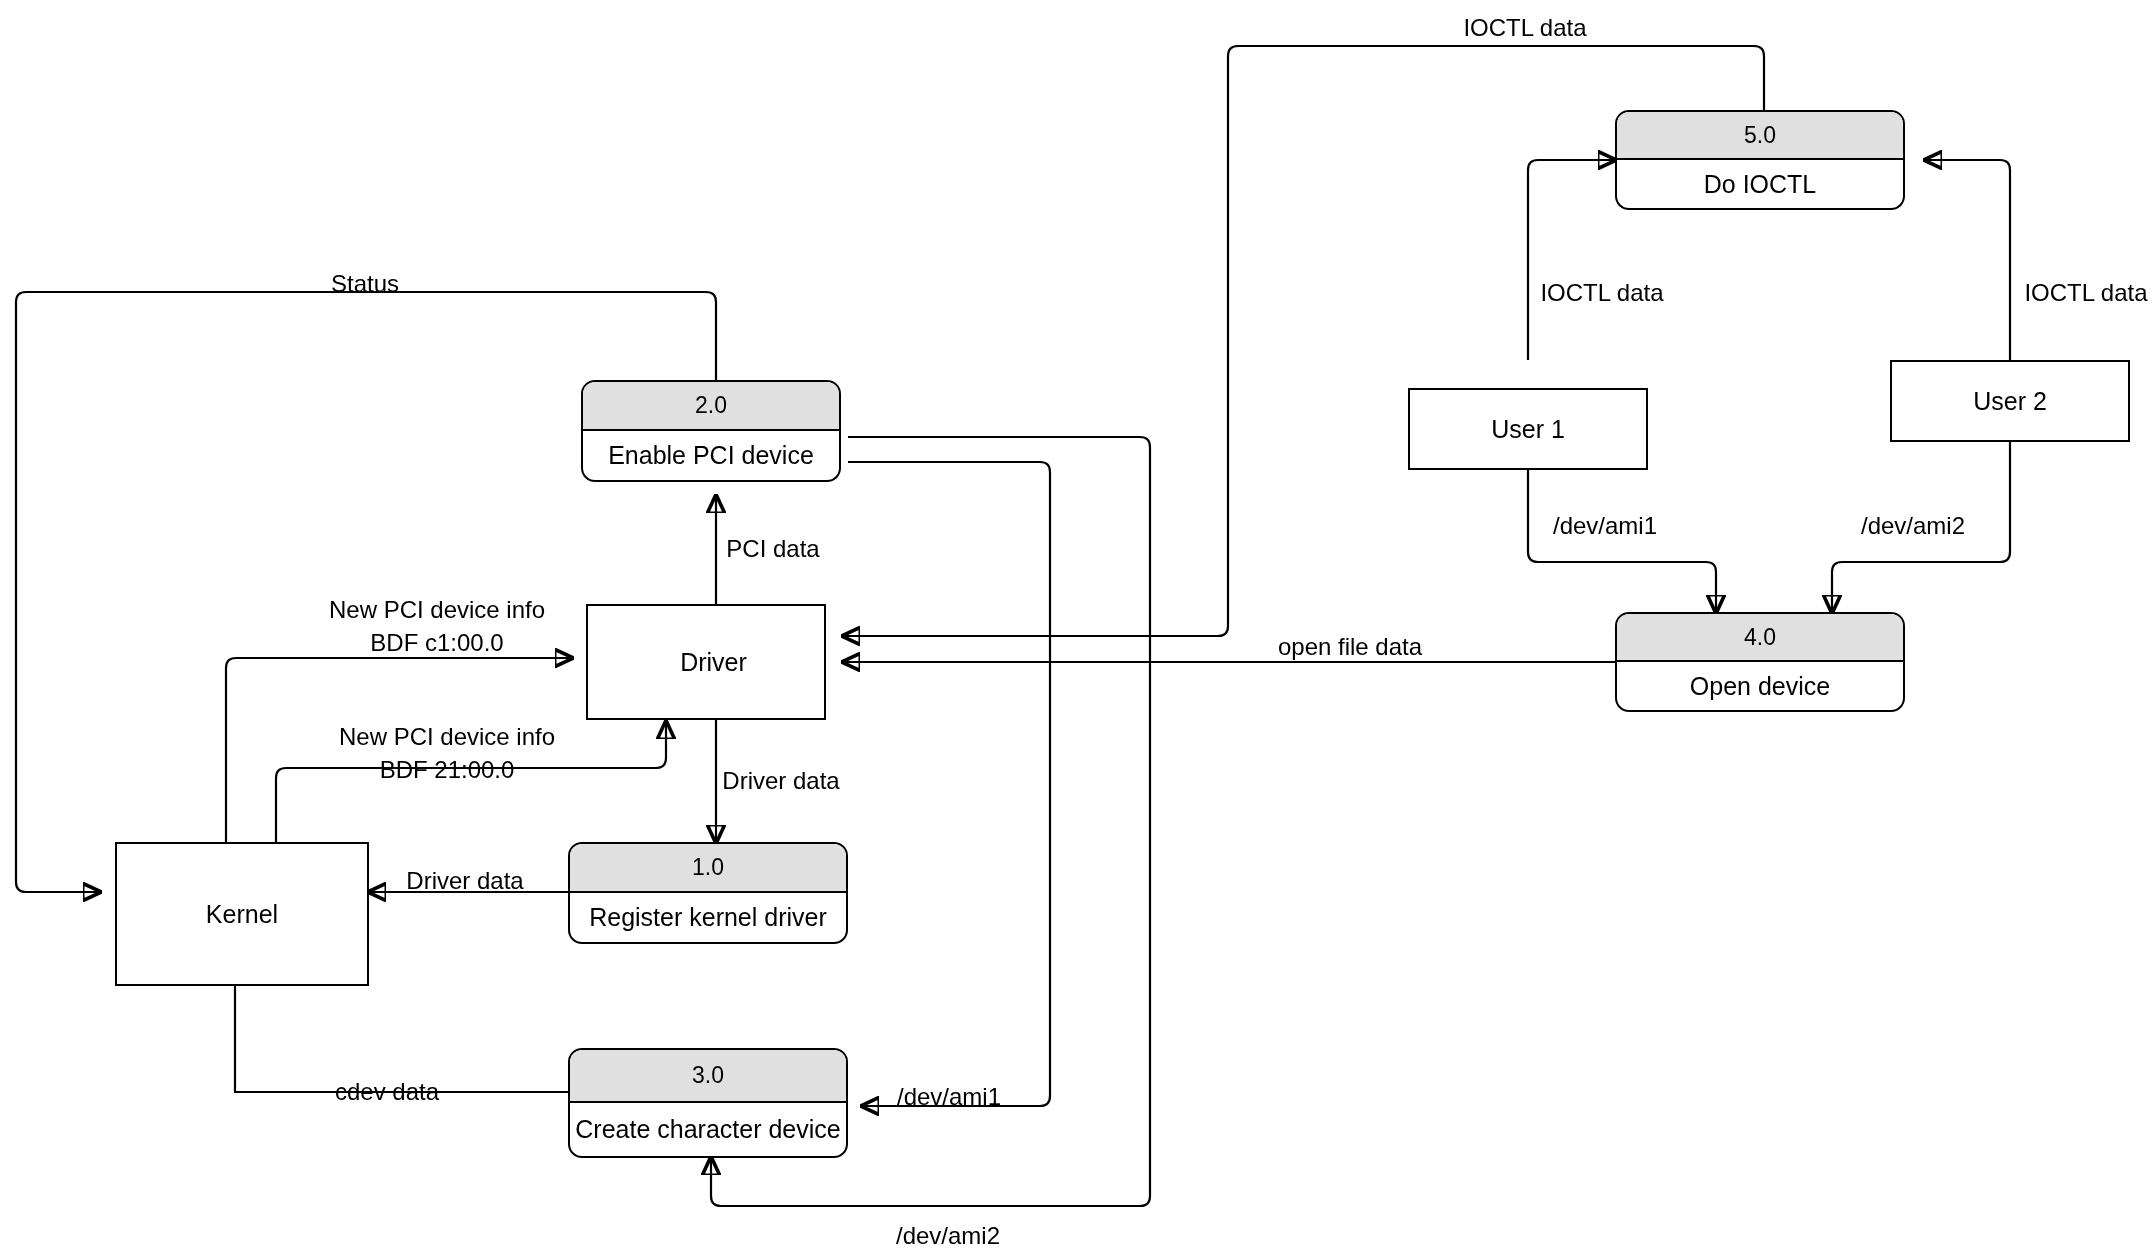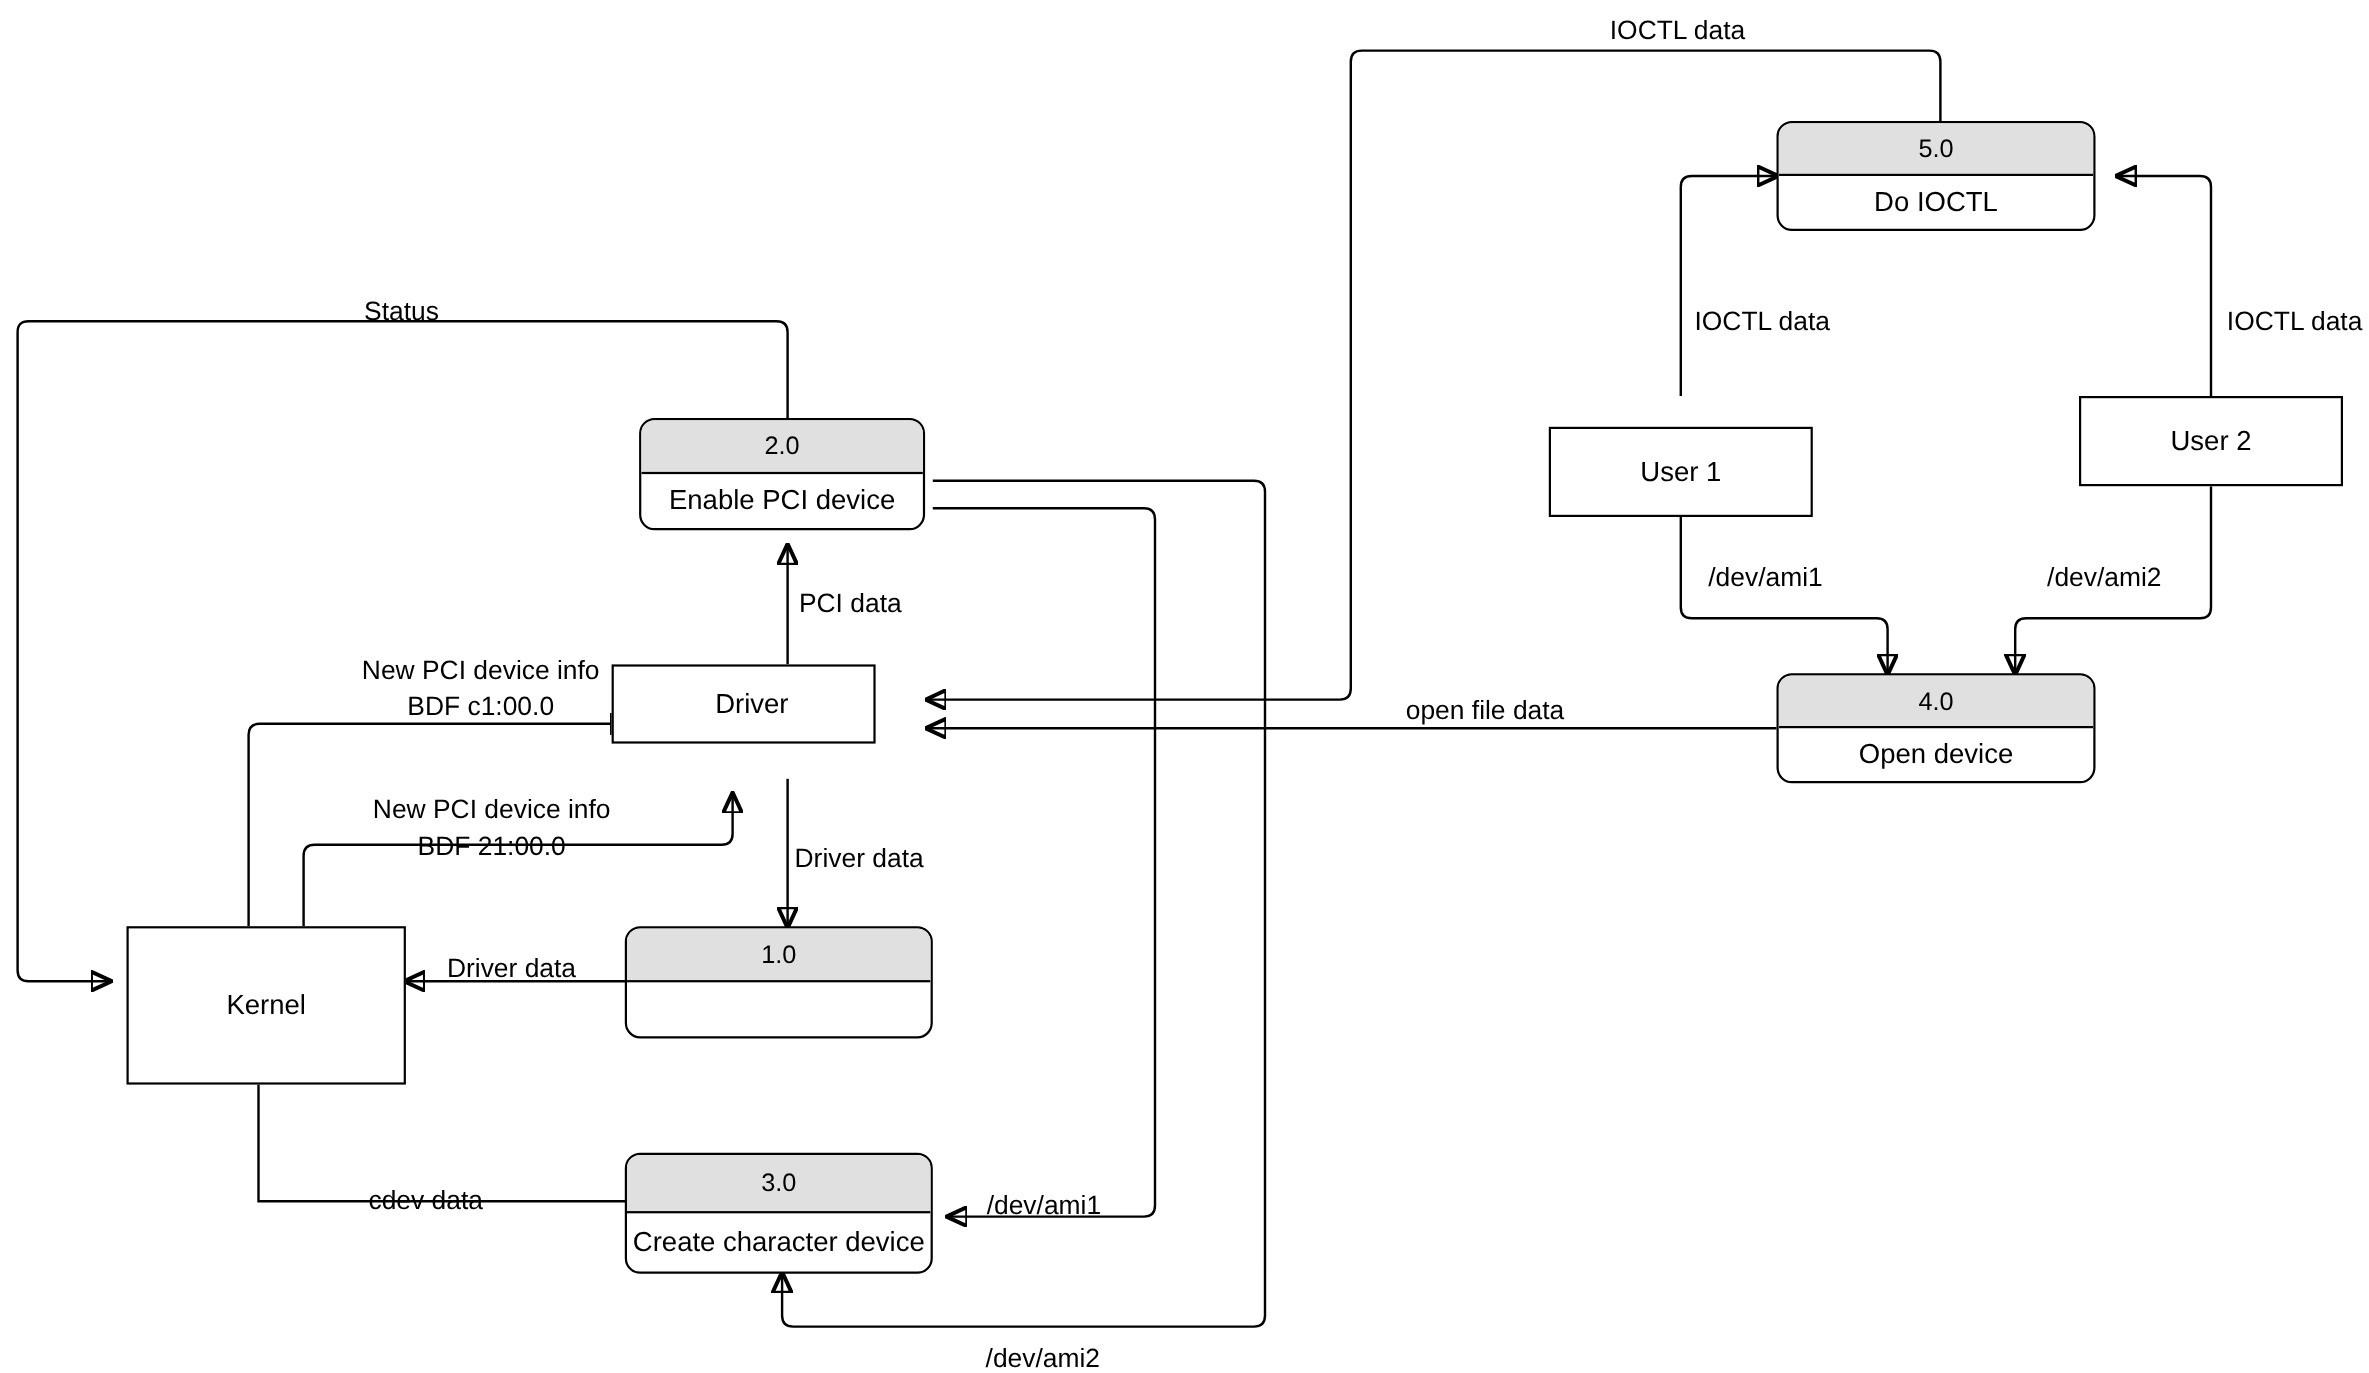--- a/index.html
+++ b/index.html
@@ -123,38 +123,39 @@
     <path d="M 1615 662 L 843 662" marker-end="url(#arrow)"></path>
   </svg>
 
   <div class="process" style="left:581px; top:380px; width:260px; height:102px;">
     <div class="pnum">2.0</div>
     <div class="pname">Enable PCI device</div>
   </div>
 
   <div class="process" style="left:568px; top:842px; width:280px; height:102px;">
     <div class="pnum">1.0</div>
+    <div class="pname">Register kernel driver</div>
   </div>
 
   <div class="process" style="left:568px; top:1048px; width:280px; height:110px;">
     <div class="pnum">3.0</div>
     <div class="pname">Create character device</div>
   </div>
 
   <div class="process" style="left:1615px; top:612px; width:290px; height:100px;">
     <div class="pnum">4.0</div>
     <div class="pname">Open device</div>
   </div>
 
   <div class="process" style="left:1615px; top:110px; width:290px; height:100px;">
     <div class="pnum">5.0</div>
     <div class="pname">Do IOCTL</div>
   </div>
 
-  <div class="entity" style="left:556px; top:604px; width:240px; height:72px;padding-left:15px;">
+  <div class="entity" style="left:586px; top:604px; width:240px; height:116px;padding-left:15px;">
     <span>Driver</span>
   </div>
 
   <div class="entity" style="left:115px; top:842px; width:254px; height:144px;">
     <span>Kernel</span>
   </div>
 
   <div class="entity" style="left:1408px; top:360px; width:240px; height:82px;margin-top:28px;">
     <span>User 1</span>
   </div>

